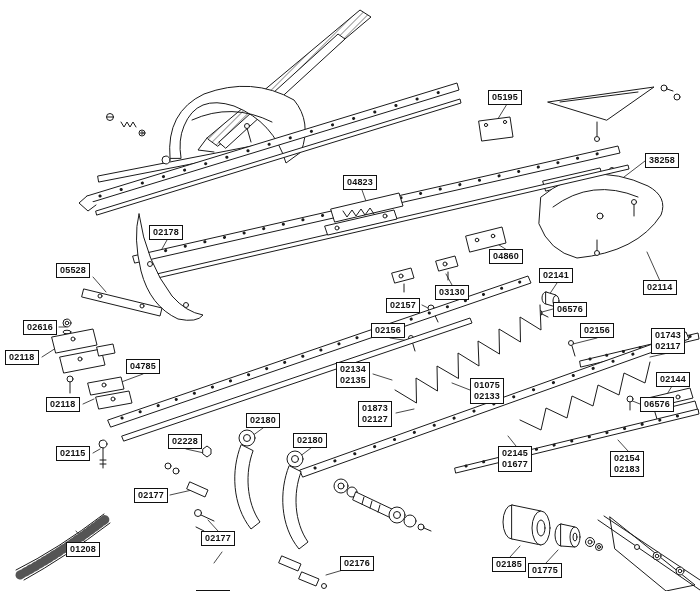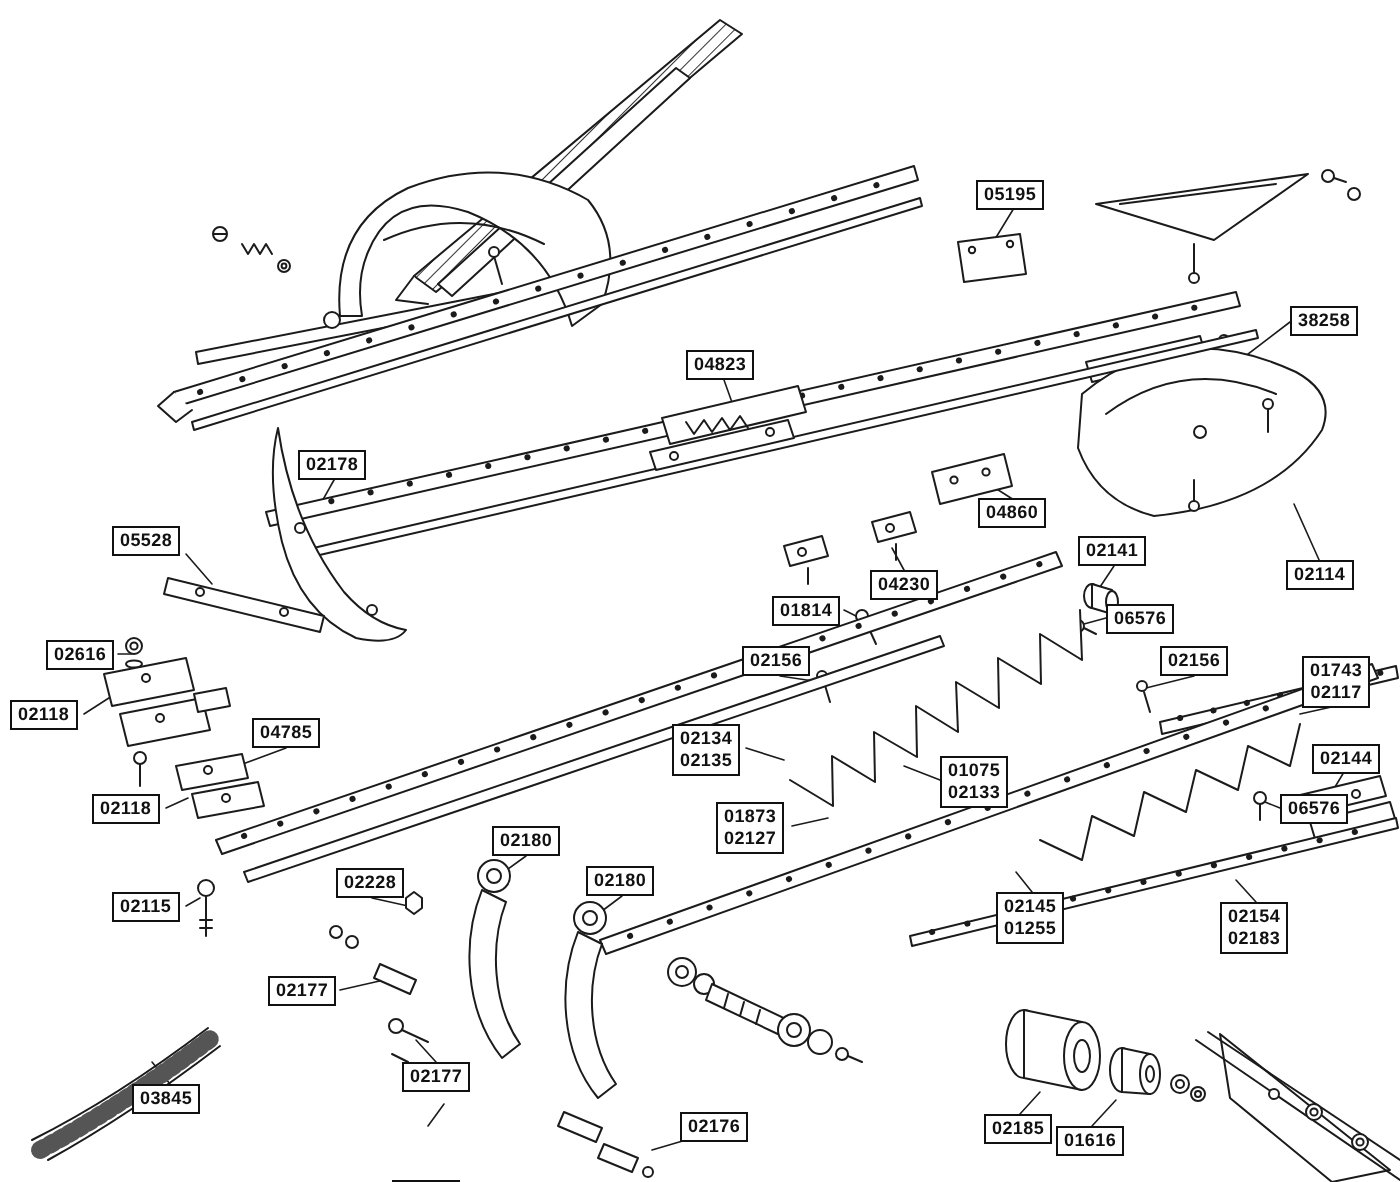--- a/index.html
+++ b/index.html
@@ -260,22 +260,22 @@
   </svg>
 
   <div class="lbl" style="left:488px;top:90px">05195</div>
   <div class="lbl" style="left:645px;top:153px">38258</div>
   <div class="lbl" style="left:343px;top:175px">04823</div>
   <div class="lbl" style="left:149px;top:225px">02178</div>
   <div class="lbl" style="left:489px;top:249px">04860</div>
   <div class="lbl" style="left:56px;top:263px">05528</div>
   <div class="lbl" style="left:539px;top:268px">02141</div>
   <div class="lbl" style="left:643px;top:280px">02114</div>
-  <div class="lbl" style="left:435px;top:285px">04230</div>
-  <div class="lbl" style="left:386px;top:298px">01814</div>
+  <div class="lbl" style="left:435px;top:285px">03130</div>
+  <div class="lbl" style="left:386px;top:298px">02157</div>
   <div class="lbl" style="left:553px;top:302px">06576</div>
   <div class="lbl" style="left:23px;top:320px">02616</div>
   <div class="lbl" style="left:371px;top:323px">02156</div>
   <div class="lbl" style="left:580px;top:323px">02156</div>
   <div class="lbl" style="left:651px;top:328px">01743
 02117</div>
   <div class="lbl" style="left:5px;top:350px">02118</div>
   <div class="lbl" style="left:126px;top:359px">04785</div>
   <div class="lbl" style="left:336px;top:362px">02134
 02135</div>
@@ -284,24 +284,24 @@
 02133</div>
   <div class="lbl" style="left:46px;top:397px">02118</div>
   <div class="lbl" style="left:640px;top:397px">06576</div>
   <div class="lbl" style="left:358px;top:401px">01873
 02127</div>
   <div class="lbl" style="left:246px;top:413px">02180</div>
   <div class="lbl" style="left:293px;top:433px">02180</div>
   <div class="lbl" style="left:168px;top:434px">02228</div>
   <div class="lbl" style="left:56px;top:446px">02115</div>
   <div class="lbl" style="left:498px;top:446px">02145
-01255</div>
+01677</div>
   <div class="lbl" style="left:610px;top:451px">02154
 02183</div>
   <div class="lbl" style="left:134px;top:488px">02177</div>
   <div class="lbl" style="left:201px;top:531px">02177</div>
-  <div class="lbl" style="left:66px;top:542px">03845</div>
+  <div class="lbl" style="left:66px;top:542px">01208</div>
   <div class="lbl" style="left:340px;top:556px">02176</div>
   <div class="lbl" style="left:196px;top:590px">02175</div>
   <div class="lbl" style="left:492px;top:557px">02185</div>
-  <div class="lbl" style="left:528px;top:563px">01616</div>
+  <div class="lbl" style="left:528px;top:563px">01775</div>
 
 </div>
 
 </body></html>

